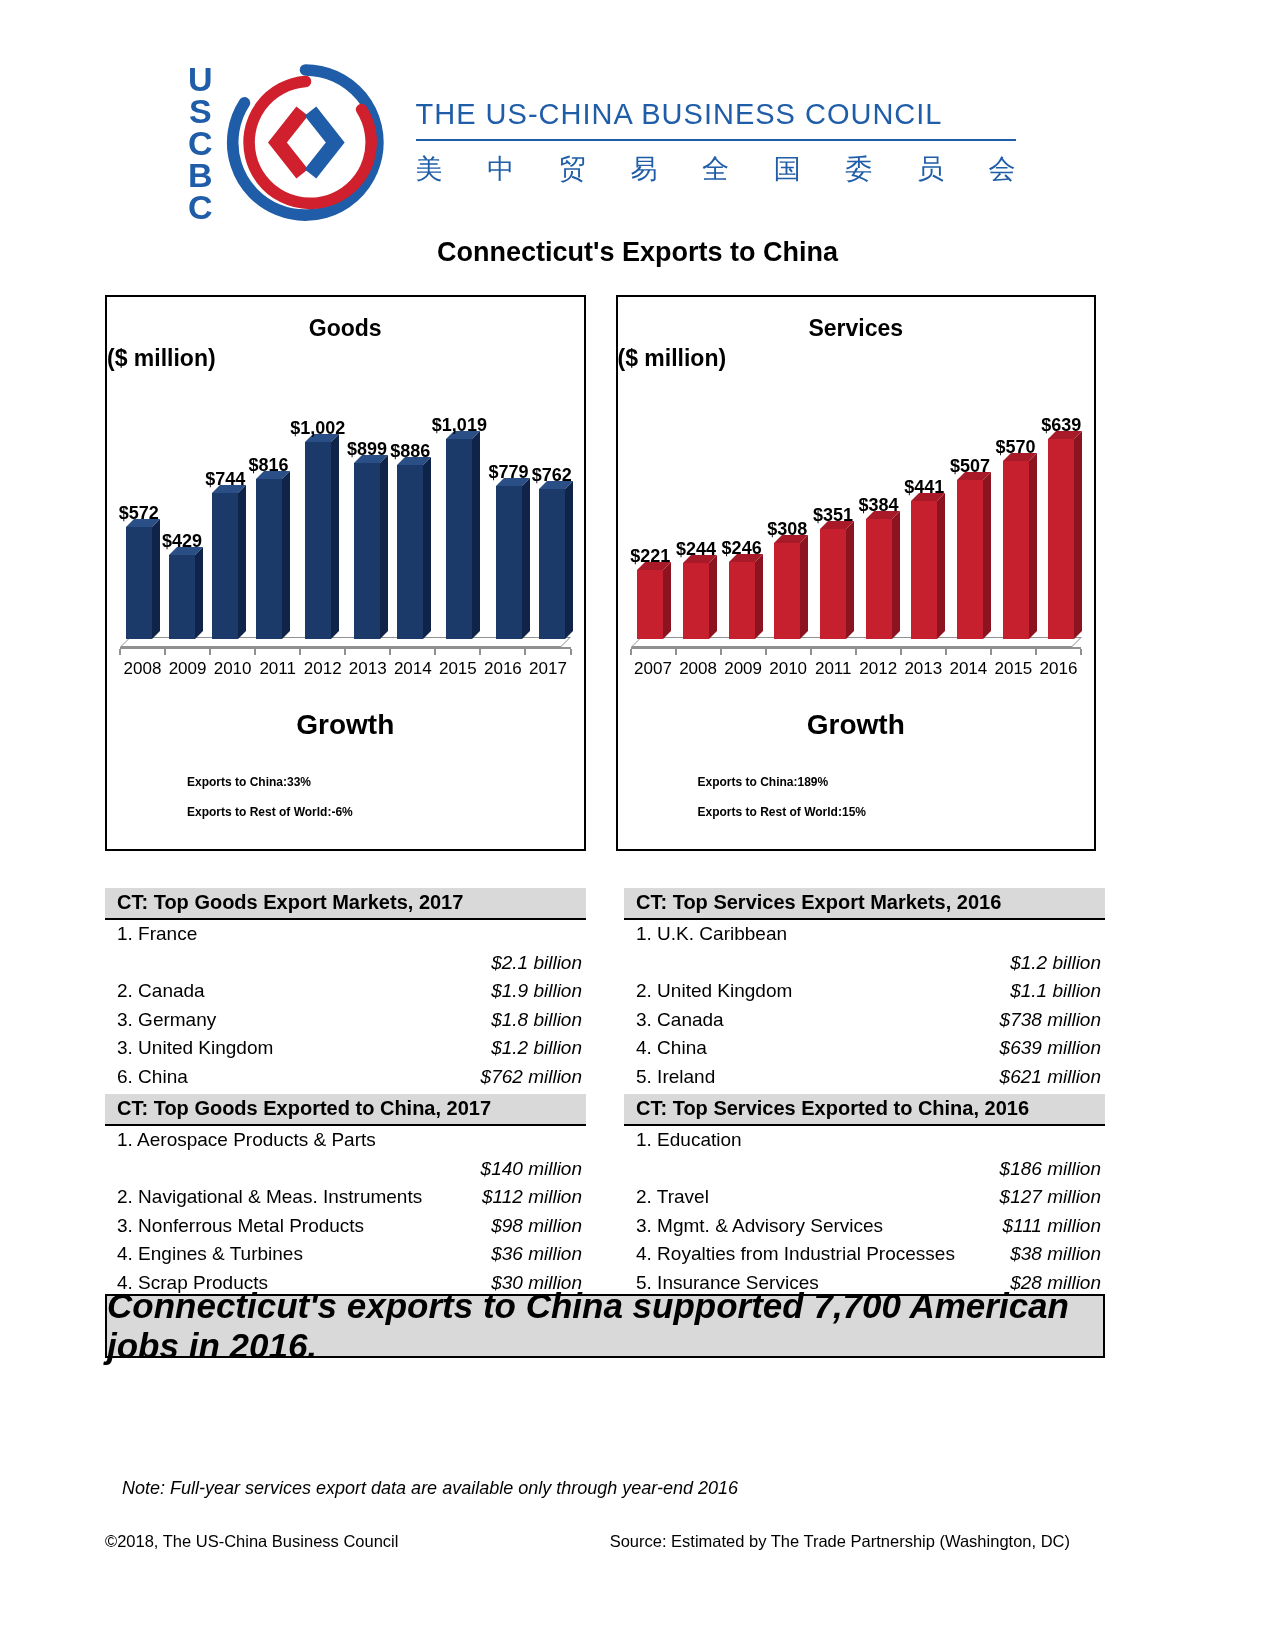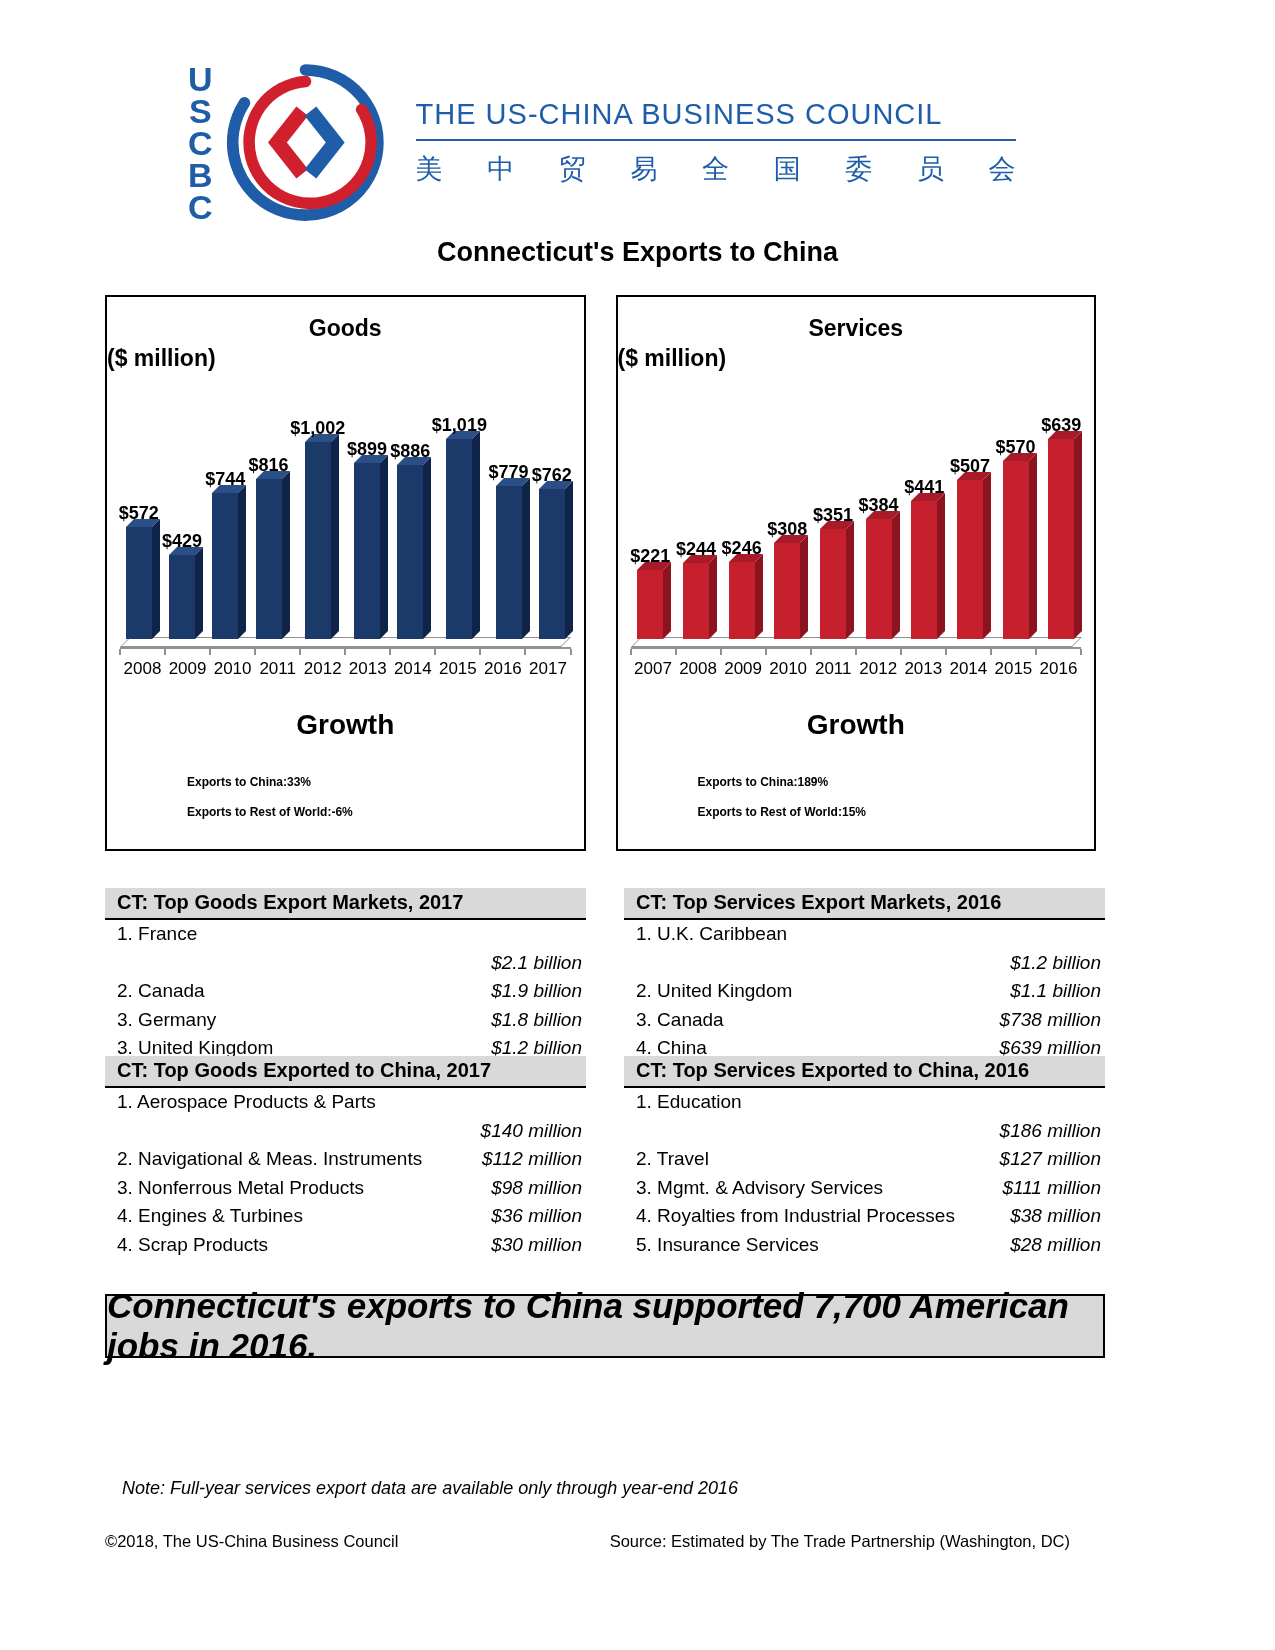--- a/index.html
+++ b/index.html
@@ -41,21 +41,21 @@
   .years{display:flex;margin:2px 3px 0 3px;}
   .years span{flex:1;text-align:center;font-size:17px;}
 
   .growth-heading{margin-top:30px;text-align:center;font-size:28px;font-weight:bold;}
   .growth-rows{margin:26px 74px 0 80px;}
   .g-row{display:flex;justify-content:flex-start;font-size:12px;font-weight:bold;line-height:30px;}
 
   
   .tables-row{position:absolute;left:105px;width:1000px;display:flex;gap:38px;}
   .tables-row.top{top:888px;}
-  .tables-row.bottom{top:1056px;}
+  .tables-row.bottom{top:1094px;}
   .info-table{flex:1;}
   .table-header{background:#D9D9D9;border-bottom:2.5px solid #000;font-size:20px;font-weight:bold;
                 padding:3px 0 4px 12px;}
   .t-row{display:flex;justify-content:space-between;font-size:19px;line-height:28.5px;
          padding:0 4px 0 12px;}
   .t-row:first-child{flex-direction:column;}
   .t-value{text-align:right;font-style:italic;}
 
   
   .banner{position:absolute;top:1294px;left:105px;width:1000px;height:64px;background:#D9D9D9;

